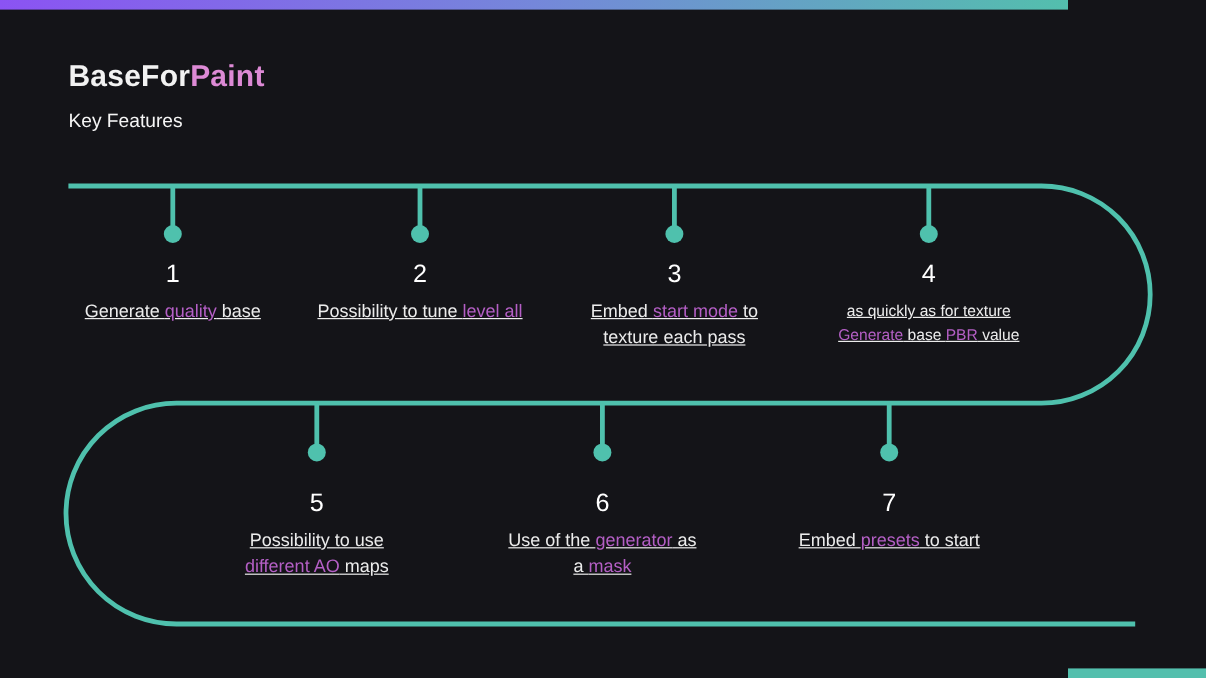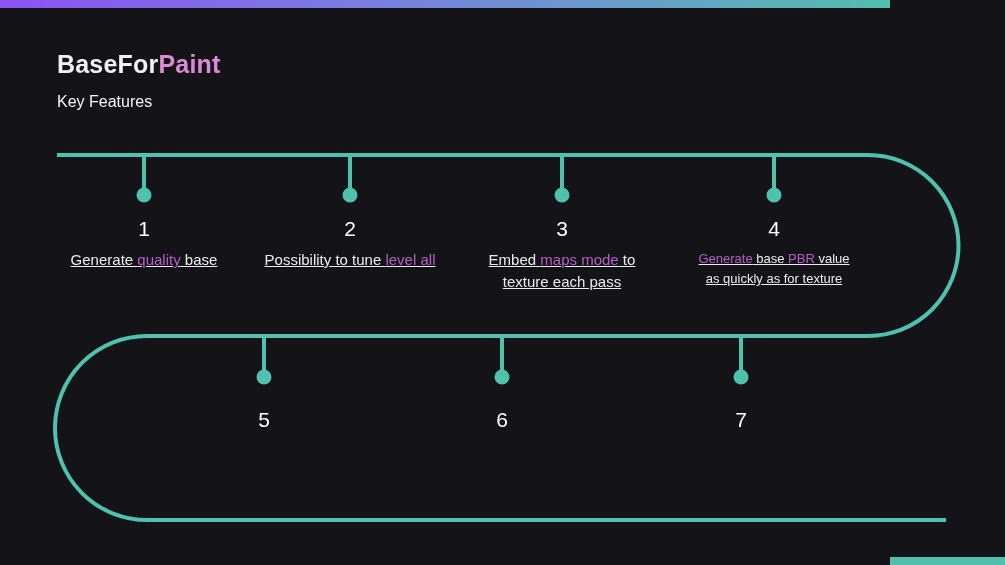--- a/index.html
+++ b/index.html
@@ -91,40 +91,49 @@
   <div class="item top" style="left:240px">
     <div class="num">2</div>
     <div class="desc">
       <div class="line"><span>Possibility to tune </span><span class="hl">level all</span></div>
     </div>
   </div>
 
   <div class="item top" style="left:452px">
     <div class="num">3</div>
     <div class="desc">
-      <div class="line"><span>Embed </span><span class="hl">maps mode</span><span> to</span></div>
+      <div class="line"><span>Embed </span><span class="hl">start mode</span><span> to</span></div>
       <div class="line"><span>texture each pass</span></div>
     </div>
   </div>
 
   <div class="item top small" style="left:664px">
     <div class="num">4</div>
     <div class="desc">
+      <div class="line"><span>as quickly as for texture</span></div>
       <div class="line"><span class="hl">Generate</span><span> base </span><span class="hl">PBR</span><span> value</span></div>
-      <div class="line"><span>as quickly as for texture</span></div>
     </div>
   </div>
 
   <div class="item bottom" style="left:154px">
     <div class="num">5</div>
+    <div class="desc">
+      <div class="line"><span>Possibility to use</span></div>
+      <div class="line"><span class="hl">different AO</span><span> maps</span></div>
+    </div>
   </div>
 
   <div class="item bottom" style="left:392px">
     <div class="num">6</div>
+    <div class="desc">
+      <div class="line"><span>Use of the </span><span class="hl">generator</span><span> as</span></div>
+      <div class="line"><span>a </span><span class="hl">mask</span></div>
+    </div>
   </div>
 
   <div class="item bottom" style="left:631px">
     <div class="num">7</div>
     <div class="desc">
+      <div class="line"><span>Embed </span><span class="hl">presets</span><span> to start</span></div>
     </div>
   </div>
 
 </div>
 
 </body></html>

